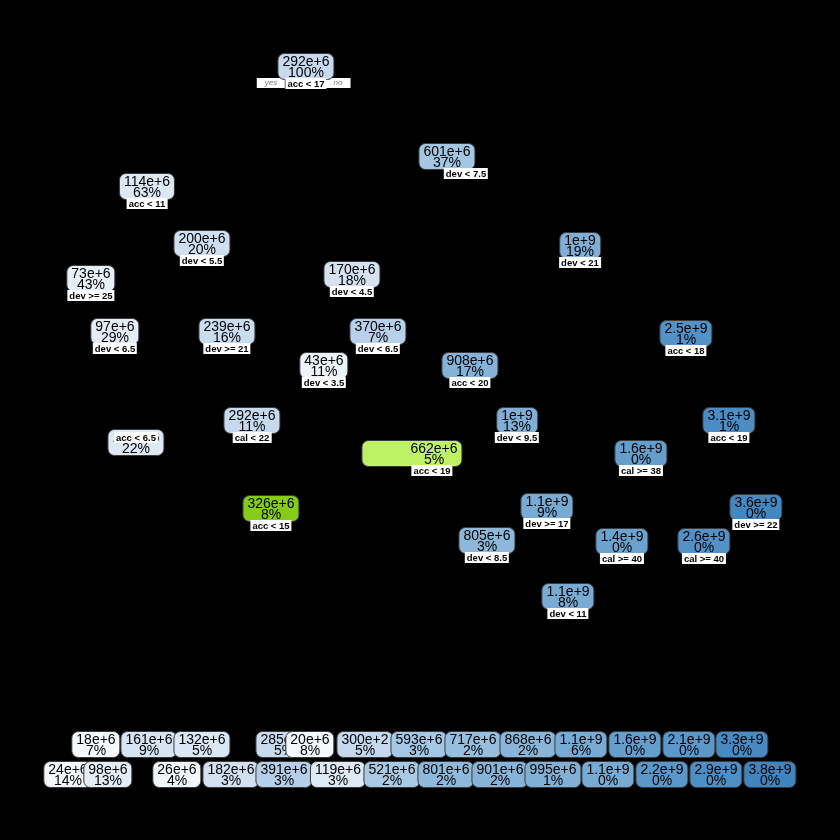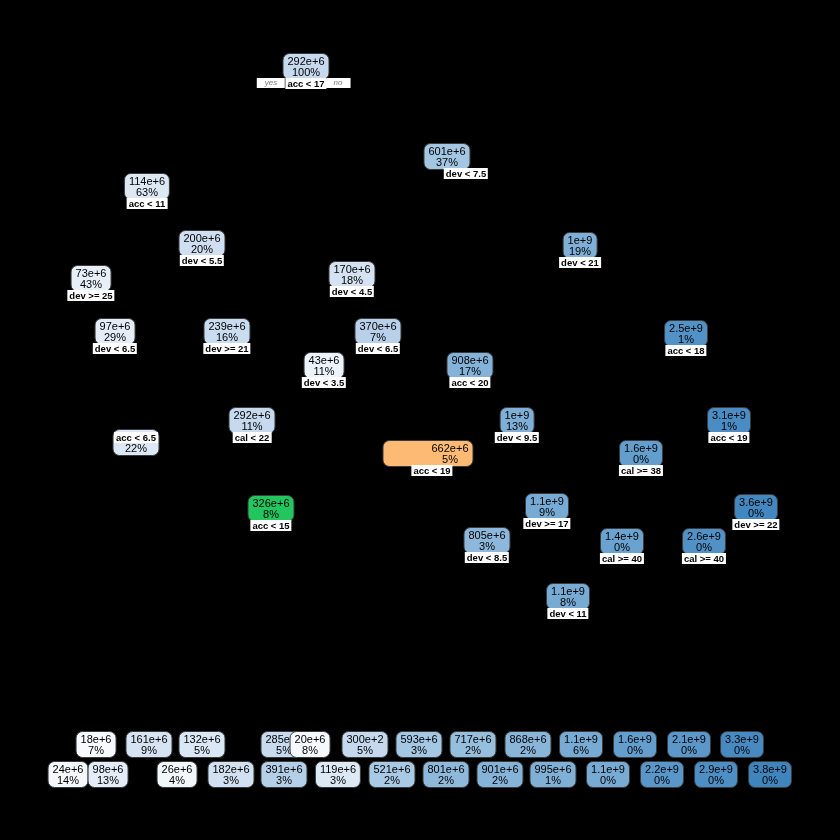--- a/index.html
+++ b/index.html
@@ -11,21 +11,21 @@
     font-family: "Liberation Sans", sans-serif;
   }
   .node {
     position: absolute;
     transform: translateX(-50%);
     border: 1px solid #3a3a3a;
     border-radius: 7px;
     padding: 2px 4px 1px 4px;
     min-width: 34px;
     text-align: center;
-    font-size: 11px;
+    font-size: 14px;
     line-height: 11px;
     color: #000;
     white-space: nowrap;
     box-sizing: border-box;
   }
   .split {
     position: absolute;
     transform: translateX(-50%);
     background: #ffffff;
     color: #000000;
@@ -131,31 +131,31 @@
     <div class="node" style="left: 517px; top: 407px; background: rgb(127, 175, 214);">
       <div>1e+9</div>
       <div>13%</div>
     </div>
     <div class="split" style="left: 517px; top: 432px;">dev &lt; 9.5</div>
     <div class="node" style="left: 729px; top: 407px; background: rgb(74, 140, 195);">
       <div>3.1e+9</div>
       <div>1%</div>
     </div>
     <div class="split" style="left: 729px; top: 432px;">acc &lt; 19</div>
-    <div class="node" style="left: 428px; top: 440px; background: #fdba74; padding-left: 48px;">
+    <div class="node" style="left: 412px; top: 440px; background: #bef264; padding-left: 48px;">
       <div>662e+6</div>
       <div>5%</div>
     </div>
     <div class="split" style="left: 432px; top: 465px;">acc &lt; 19</div>
     <div class="node" style="left: 641px; top: 440px; background: rgb(100, 158, 205);">
       <div>1.6e+9</div>
       <div>0%</div>
     </div>
     <div class="split" style="left: 641px; top: 465px;">cal &gt;= 38</div>
-    <div class="node" style="left: 271px; top: 495px; background: #22c55e;">
+    <div class="node" style="left: 271px; top: 495px; background: #84cc16;">
       <div>326e+6</div>
       <div>8%</div>
     </div>
     <div class="split" style="left: 271px; top: 520px;">acc &lt; 15</div>
     <div class="node" style="left: 547px; top: 493px; background: rgb(120, 171, 212);">
       <div>1.1e+9</div>
       <div>9%</div>
     </div>
     <div class="split" style="left: 547px; top: 518px;">dev &gt;= 17</div>
     <div class="node" style="left: 756px; top: 494px; background: rgb(67, 135, 192);">

